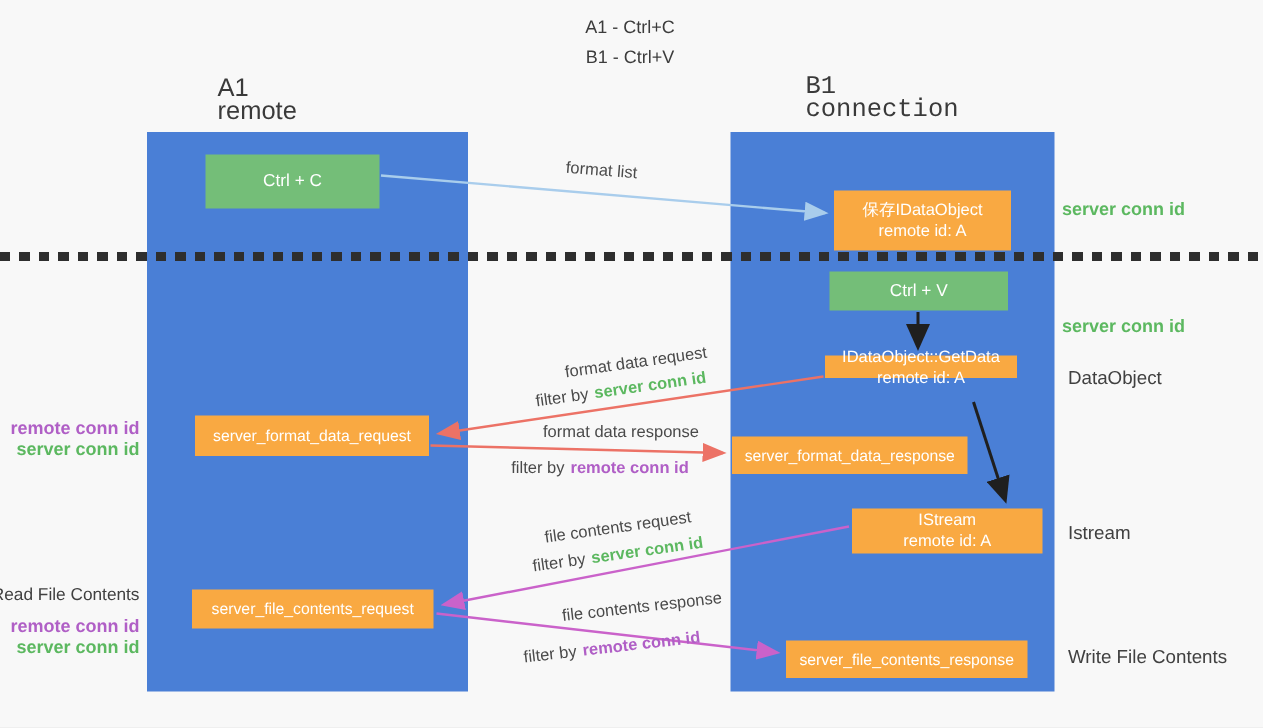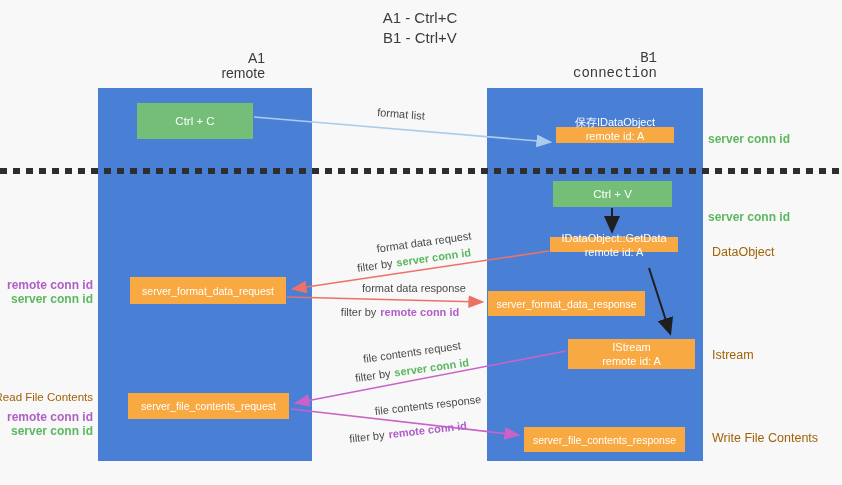--- a/index.html
+++ b/index.html
@@ -1,40 +1,40 @@
 <!DOCTYPE html>
 <html><head>
 <meta charset="utf-8">
 <style>
   html,body{margin:0;padding:0;background:#e9e9e9;}
   .canvas{
     position:relative;width:842px;height:485px;background:#f8f8f8;
     font-family:"Liberation Sans","DejaVu Sans",sans-serif;overflow:hidden;
   }
   .title{position:absolute;left:300px;top:8px;width:240px;text-align:center;
-    font-size:15px;color:#3c3c3c;line-height:20px;}
+    font-size:12px;color:#3c3c3c;line-height:20px;}
   .lane{position:absolute;top:88px;height:373px;background:#4a7fd6;}
   .lane.left{left:98px;width:214px;}
   .lane.right{left:487px;width:216px;}
-  .lane-header{position:absolute;top:51px;width:120px;text-align:right;
-    font-size:14px;color:#3a3a3a;line-height:15px;}
+  .lane-header{position:absolute;top:51px;width:120px;text-align:left;
+    font-size:17px;color:#3a3a3a;line-height:15px;}
   .divider{position:absolute;left:0;top:168px;width:842px;height:6px;
     background:repeating-linear-gradient(90deg,#2e2e2e 0 7px,transparent 7px 13px);}
   .node{position:absolute;display:flex;flex-direction:column;align-items:center;
     justify-content:center;color:#ffffff;text-align:center;line-height:14px;}
   .node.green{background:#74be78;font-size:11.5px;}
   .node.orange{background:#f9a942;font-size:11px;}
   .node .small{font-size:10.5px;white-space:nowrap;}
   .arrows{position:absolute;left:0;top:0;width:842px;height:485px;pointer-events:none;}
   .flow-label{position:absolute;white-space:nowrap;font-size:11px;color:#4a4a4a;
     transform:translate(-50%,-50%);}
   .flow-label .pre{padding-right:4px;}
   .green-text{color:#5cb860;font-weight:bold;}
   .purple-text{color:#b05fc6;font-weight:bold;}
-  .side-label{position:absolute;white-space:nowrap;font-size:12.5px;color:#a16207;}
+  .side-label{position:absolute;white-space:nowrap;font-size:12.5px;color:#404040;}
   .side-label.bold-green{color:#5cb860;font-weight:bold;font-size:12px;}
   .side-label.bold-purple{color:#b05fc6;font-weight:bold;font-size:12px;}
   .right-edge{left:auto;right:749px;text-align:right;}
 </style>
 </head>
 <body>
 
 <div class="canvas">
 
   <div class="title">
@@ -77,21 +77,21 @@
     <line x1="549" y1="251" x2="293" y2="289" stroke="#ec7266" stroke-width="1.6" marker-end="url(#arr-red)"></line>
     <line x1="287" y1="297" x2="482" y2="302" stroke="#ec7266" stroke-width="1.6" marker-end="url(#arr-red)"></line>
     <line x1="566" y1="351" x2="296" y2="403" stroke="#ca62ca" stroke-width="1.6" marker-end="url(#arr-magenta)"></line>
     <line x1="291" y1="409" x2="518" y2="435" stroke="#ca62ca" stroke-width="1.6" marker-end="url(#arr-magenta)"></line>
   </svg>
 
   <div class="node green" style="left:137px;top:103px;width:116px;height:36px;">
     <span>Ctrl + C</span>
   </div>
 
-  <div class="node orange" style="left:556px;top:127px;width:118px;height:16px;justify-content:flex-end;">
+  <div class="node orange" style="left:556px;top:127px;width:118px;height:40px;">
     <span>保存IDataObject</span>
     <span>remote id: A</span>
   </div>
 
   <div class="node green" style="left:553px;top:181px;width:119px;height:26px;">
     <span>Ctrl + V</span>
   </div>
 
   <div class="node orange" style="left:550px;top:237px;width:128px;height:15px;">
     <span>IDataObject::GetData</span>

